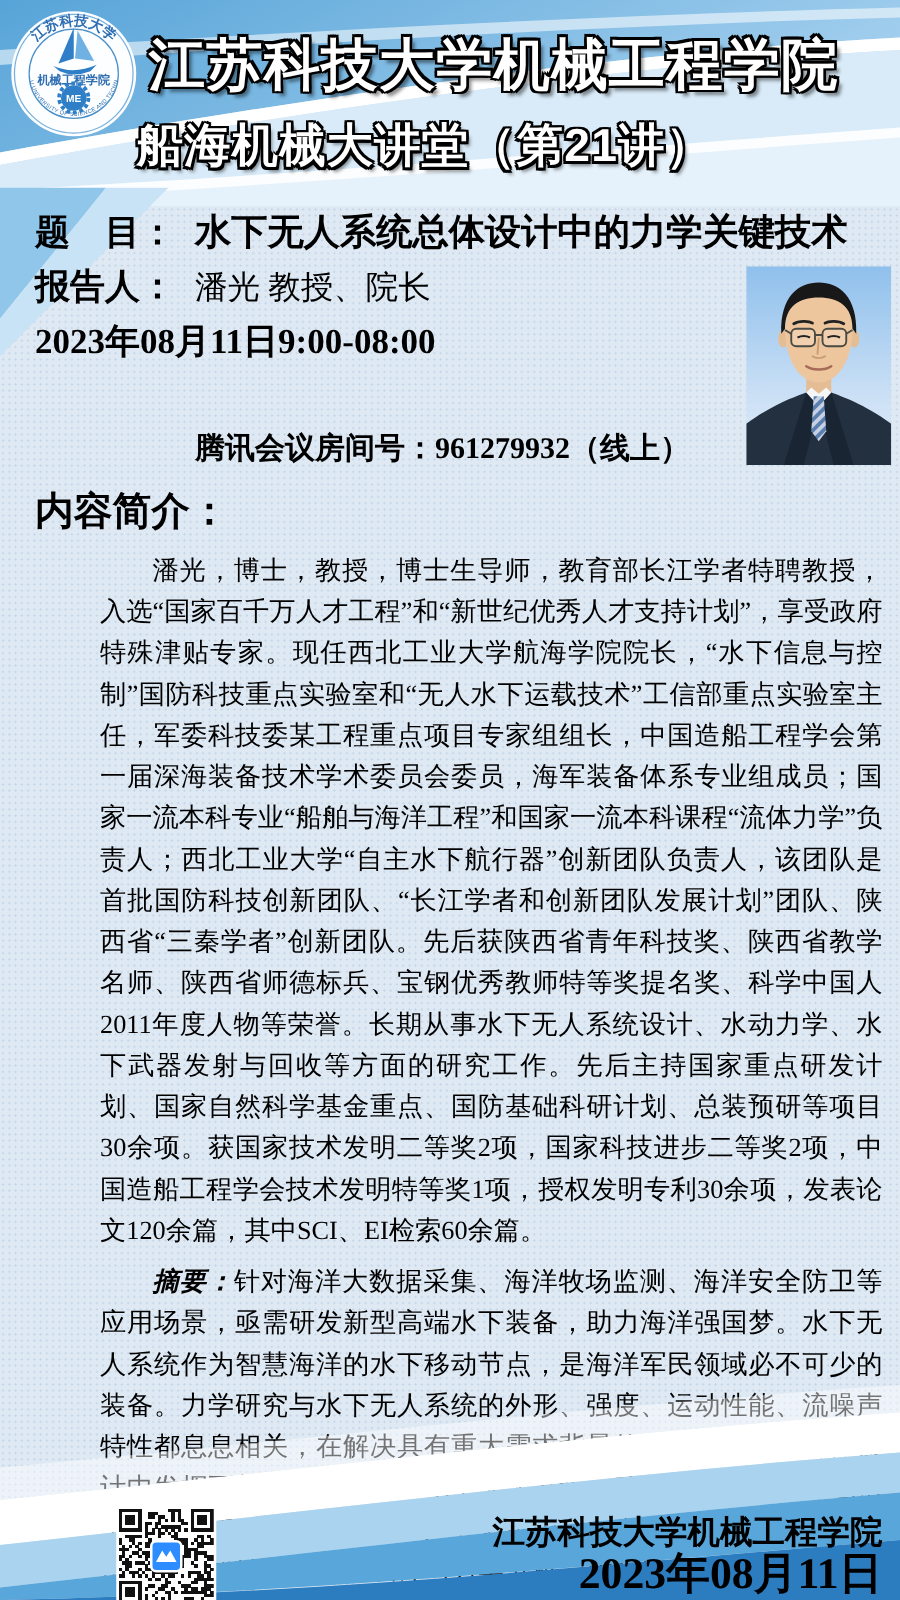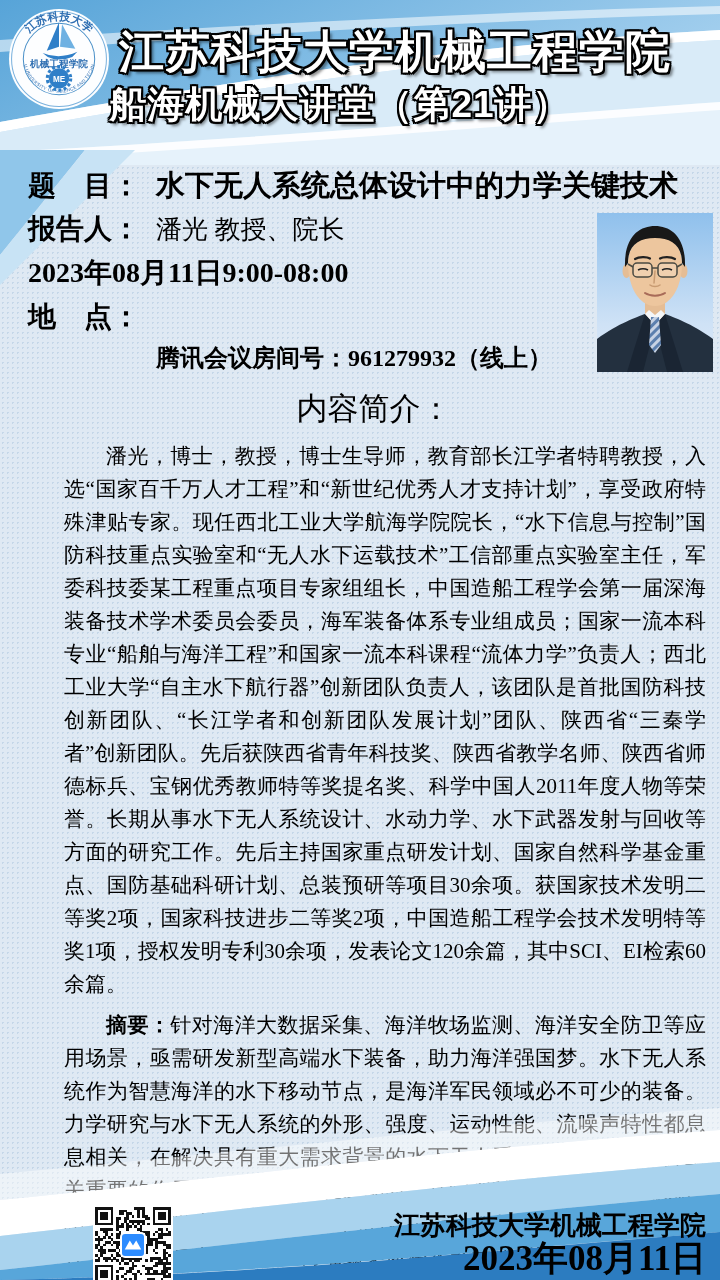--- a/index.html
+++ b/index.html
@@ -10,44 +10,44 @@
     background-size:5px 5px;}
   svg{display:block;}
 
   
   .header-waves{position:absolute;top:0;left:0;width:720px;height:165px;}
   .logo{position:absolute;top:8px;left:8px;width:102px;height:102px;}
   .title{position:absolute;top:22px;left:70px;right:0;text-align:center;
     font-size:45px;font-weight:900;color:#fff;letter-spacing:1px;white-space:nowrap;
     text-shadow:-2px -2px 0 #000,2px -2px 0 #000,-2px 2px 0 #000,2px 2px 0 #000,
       -2px 0 0 #000,2px 0 0 #000,0 -2px 0 #000,0 2px 0 #000,4px 4px 3px rgba(0,0,0,.45);}
-  .subtitle{position:absolute;top:80px;left:0;right:40px;text-align:center;
+  .subtitle{position:absolute;top:92px;left:0;right:40px;text-align:center;
     font-size:37px;font-weight:900;color:#fff;letter-spacing:1px;white-space:nowrap;
     text-shadow:-2px -2px 0 #000,2px -2px 0 #000,-2px 2px 0 #000,2px 2px 0 #000,
       -2px 0 0 #000,2px 0 0 #000,0 -2px 0 #000,0 2px 0 #000,3px 4px 3px rgba(0,0,0,.45);}
   .left-stripes{position:absolute;top:150px;left:0;width:200px;height:135px;}
 
   
   .info-row{position:absolute;left:28px;right:8px;display:flex;align-items:baseline;}
   .info-label{flex:0 0 128px;font-size:28px;font-weight:bold;color:#000;white-space:nowrap;}
   .info-value{font-family:"Liberation Serif",serif;color:#000;white-space:nowrap;}
   .v1{font-size:29px;font-weight:bold;}
   .v2{font-size:26px;}
   .v3{font-size:28px;font-weight:bold;}
   .v4{font-size:26px;}
   .v5{font-size:24px;font-weight:bold;margin-left:128px;}
   .photo{position:absolute;top:213px;left:597px;width:116px;height:159px;}
 
   
   .content{position:absolute;top:388px;left:0;width:720px;}
-  .section-heading{margin:0 0 10px 28px;font-size:31px;font-weight:400;color:#000;text-align:center;}
-  .para{margin:0;padding:0 14px 0 64px;font-family:"Liberation Serif",serif;
+  .section-heading{margin:0 0 10px 28px;font-size:31px;font-weight:700;color:#000;}
+  .para{margin:0;padding:0 14px 0 80px;font-family:"Liberation Serif",serif;
     font-size:21px;line-height:33px;color:#000;text-align:justify;text-indent:2em;}
   .para + .para{margin-top:8px;}
-  .blabel{font-weight:bold;}
+  .blabel{font-weight:bold;font-style:italic;}
 
   
   .bottom-waves{position:absolute;top:1090px;left:0;width:720px;height:190px;}
   .qr{position:absolute;top:1205px;left:93px;width:80px;height:80px;background:#fff;padding:2px;box-sizing:border-box;}
   .qr svg{width:100%;height:100%;}
   .qr-logo{position:absolute;top:50%;left:50%;transform:translate(-50%,-50%);
     width:22px;height:22px;background:#2d8cff;border:2px solid #fff;border-radius:5px;}
   .qr-logo svg{width:100%;height:100%;}
   .footer{position:absolute;top:1210px;right:14px;text-align:right;color:#000;
     font-family:"Liberation Serif",serif;font-weight:bold;}
@@ -113,21 +113,20 @@
     <span class="info-value v2">潘光 教授、院长</span>
   </div>
   <div class="info-row" style="top:166px">
     <span class="info-label">题　目：</span>
     <span class="info-value v1">水下无人系统总体设计中的力学关键技术</span>
   </div>
   <div class="info-row" style="top:254px">
     <span class="info-value v3">2023年08月11日9:00-08:00</span>
   </div>
   <div class="info-row" style="top:298px">
-    <span class="info-label">地　点：</span>
   </div>
   <div class="info-row" style="top:342px">
     <span class="info-value v5">腾讯会议房间号：961279932（线上）</span>
   </div>
 
   <div class="photo">
     <svg viewBox="0 0 116 159">
       <defs>
         <linearGradient id="pbg" x1="0" y1="0" x2="0" y2="1">
           <stop offset="0" stop-color="#8fc0ec"></stop>

